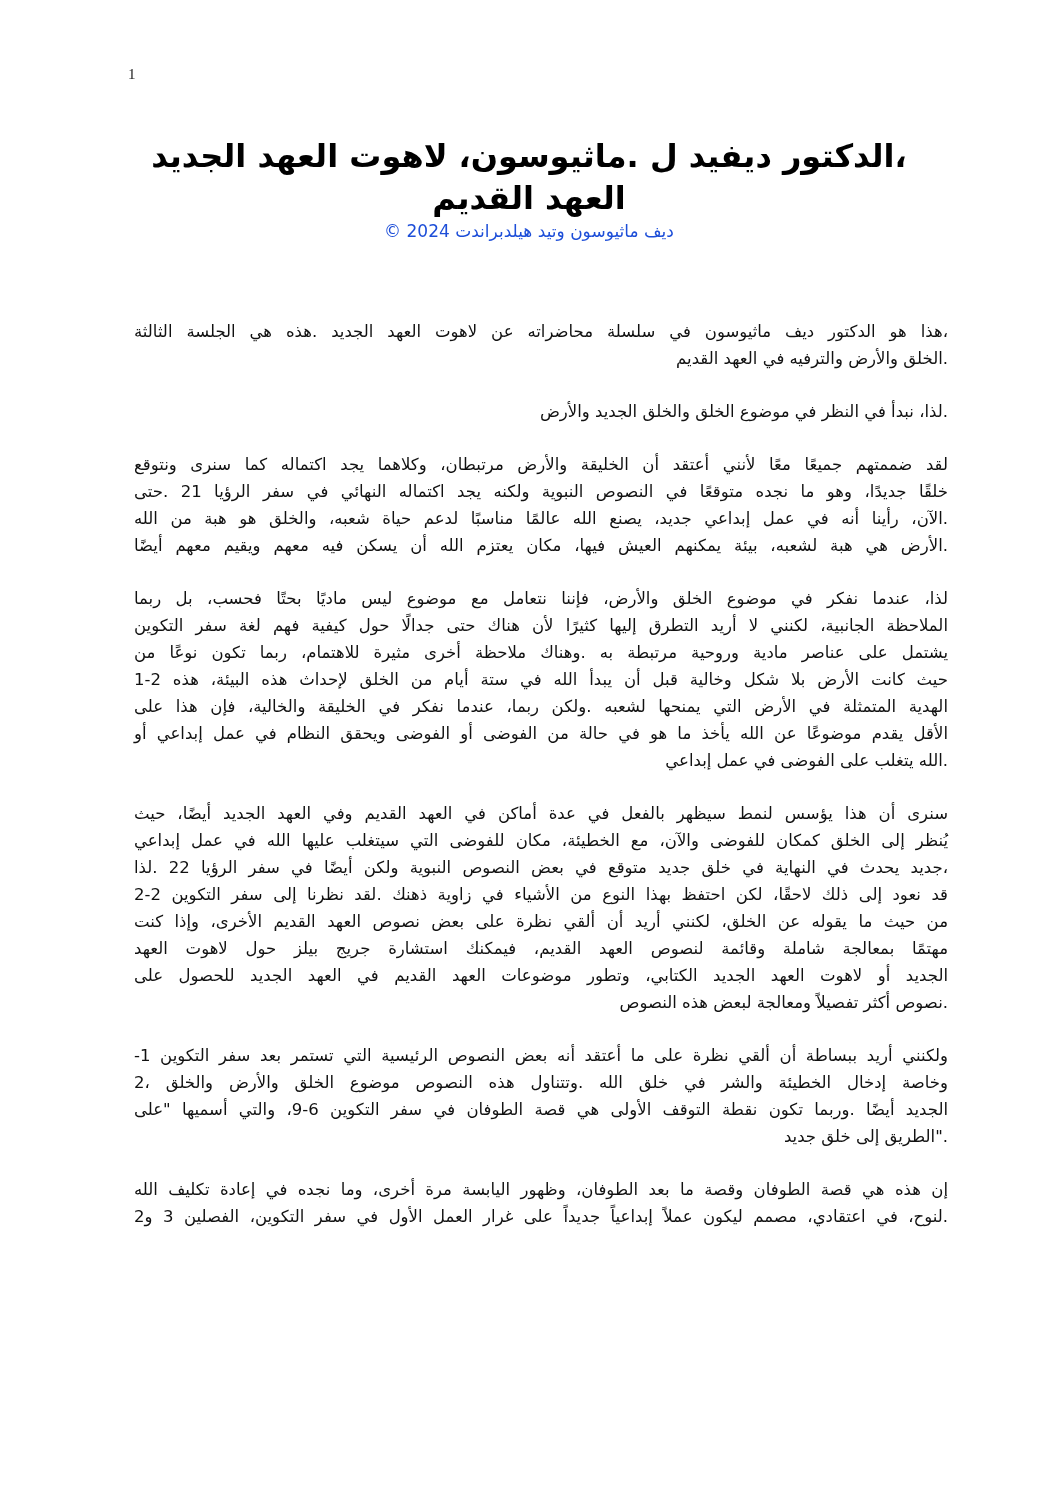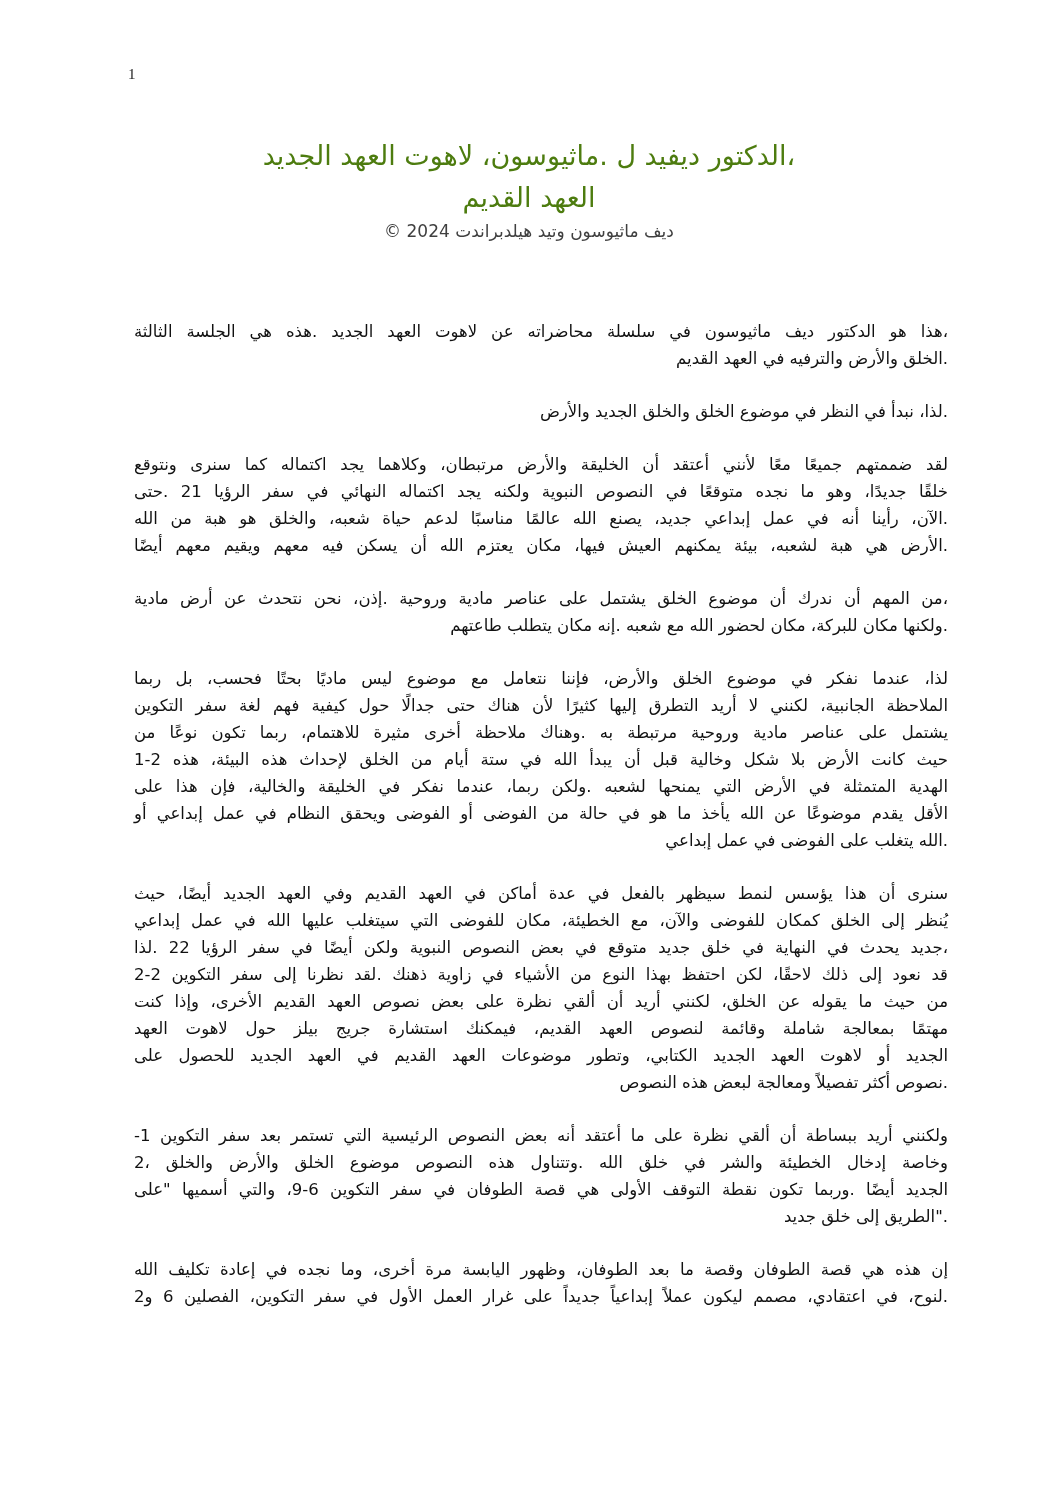--- a/index.html
+++ b/index.html
@@ -26,31 +26,31 @@
     .title-block {
       position: absolute;
       left: 100px;
       right: 100px;
       top: 135px;
       text-align: center;
       direction: rtl;
     }
     .title-line {
       font-family: "DejaVu Sans", sans-serif;
-      font-weight: normal;
-      font-size: 27px;
+      font-weight: bold;
+      font-size: 32px;
       line-height: 42px;
-      color: #4d7c0f;
+      color: #000000;
     }
     .subtitle {
       font-family: "DejaVu Sans", sans-serif;
       font-size: 17px;
       line-height: 24px;
       margin-top: 0px;
-      color: #404040;
+      color: #1d4ed8;
     }
     .body-text {
       position: absolute;
       left: 130px;
       right: 110px;
       top: 318px;
       direction: rtl;
       text-align: right;
     }
     .para {
@@ -89,24 +89,20 @@
   <p class="para">
     <span class="line last">.لذا، نبدأ في النظر في موضوع الخلق والخلق الجديد والأرض</span>
   </p>
   <p class="para">
     <span class="line">لقد ضممتهم جميعًا معًا لأنني أعتقد أن الخليقة والأرض مرتبطان، وكلاهما يجد اكتماله كما سنرى ونتوقع</span>
     <span class="line">خلقًا جديدًا، وهو ما نجده متوقعًا في النصوص النبوية ولكنه يجد اكتماله النهائي في سفر الرؤيا 21 .حتى</span>
     <span class="line">.الآن، رأينا أنه في عمل إبداعي جديد، يصنع الله عالمًا مناسبًا لدعم حياة شعبه، والخلق هو هبة من الله</span>
     <span class="line">.الأرض هي هبة لشعبه، بيئة يمكنهم العيش فيها، مكان يعتزم الله أن يسكن فيه معهم ويقيم معهم أيضًا</span>
   </p>
   <p class="para">
-    <span class="line">،من المهم أن ندرك أن موضوع الخلق يشتمل على عناصر مادية وروحية .إذن، نحن نتحدث عن أرض مادية</span>
-    <span class="line last">.ولكنها مكان للبركة، مكان لحضور الله مع شعبه .إنه مكان يتطلب طاعتهم</span>
-  </p>
-  <p class="para">
     <span class="line">لذا، عندما نفكر في موضوع الخلق والأرض، فإننا نتعامل مع موضوع ليس ماديًا بحتًا فحسب، بل ربما</span>
     <span class="line">الملاحظة الجانبية، لكنني لا أريد التطرق إليها كثيرًا لأن هناك حتى جدالًا حول كيفية فهم لغة سفر التكوين</span>
     <span class="line">يشتمل على عناصر مادية وروحية مرتبطة به .وهناك ملاحظة أخرى مثيرة للاهتمام، ربما تكون نوعًا من</span>
     <span class="line">حيث كانت الأرض بلا شكل وخالية قبل أن يبدأ الله في ستة أيام من الخلق لإحداث هذه البيئة، هذه 2-1</span>
     <span class="line">الهدية المتمثلة في الأرض التي يمنحها لشعبه .ولكن ربما، عندما نفكر في الخليقة والخالية، فإن هذا على</span>
     <span class="line">الأقل يقدم موضوعًا عن الله يأخذ ما هو في حالة من الفوضى أو الفوضى ويحقق النظام في عمل إبداعي أو</span>
     <span class="line last">.الله يتغلب على الفوضى في عمل إبداعي</span>
   </p>
   <p class="para">
     <span class="line">سنرى أن هذا يؤسس لنمط سيظهر بالفعل في عدة أماكن في العهد القديم وفي العهد الجديد أيضًا، حيث</span>
@@ -119,15 +115,15 @@
     <span class="line last">.نصوص أكثر تفصيلاً ومعالجة لبعض هذه النصوص</span>
   </p>
   <p class="para">
     <span class="line">ولكنني أريد ببساطة أن ألقي نظرة على ما أعتقد أنه بعض النصوص الرئيسية التي تستمر بعد سفر التكوين 1-</span>
     <span class="line">وخاصة إدخال الخطيئة والشر في خلق الله .وتتناول هذه النصوص موضوع الخلق والأرض والخلق ،2</span>
     <span class="line">الجديد أيضًا .وربما تكون نقطة التوقف الأولى هي قصة الطوفان في سفر التكوين 6-9، والتي أسميها "على</span>
     <span class="line last">."الطريق إلى خلق جديد</span>
   </p>
   <p class="para">
     <span class="line">إن هذه هي قصة الطوفان وقصة ما بعد الطوفان، وظهور اليابسة مرة أخرى، وما نجده في إعادة تكليف الله</span>
-    <span class="line">.لنوح، في اعتقادي، مصمم ليكون عملاً إبداعياً جديداً على غرار العمل الأول في سفر التكوين، الفصلين 6 و2</span>
+    <span class="line">.لنوح، في اعتقادي، مصمم ليكون عملاً إبداعياً جديداً على غرار العمل الأول في سفر التكوين، الفصلين 3 و2</span>
   </p>
 </main>
 
 </body></html>

